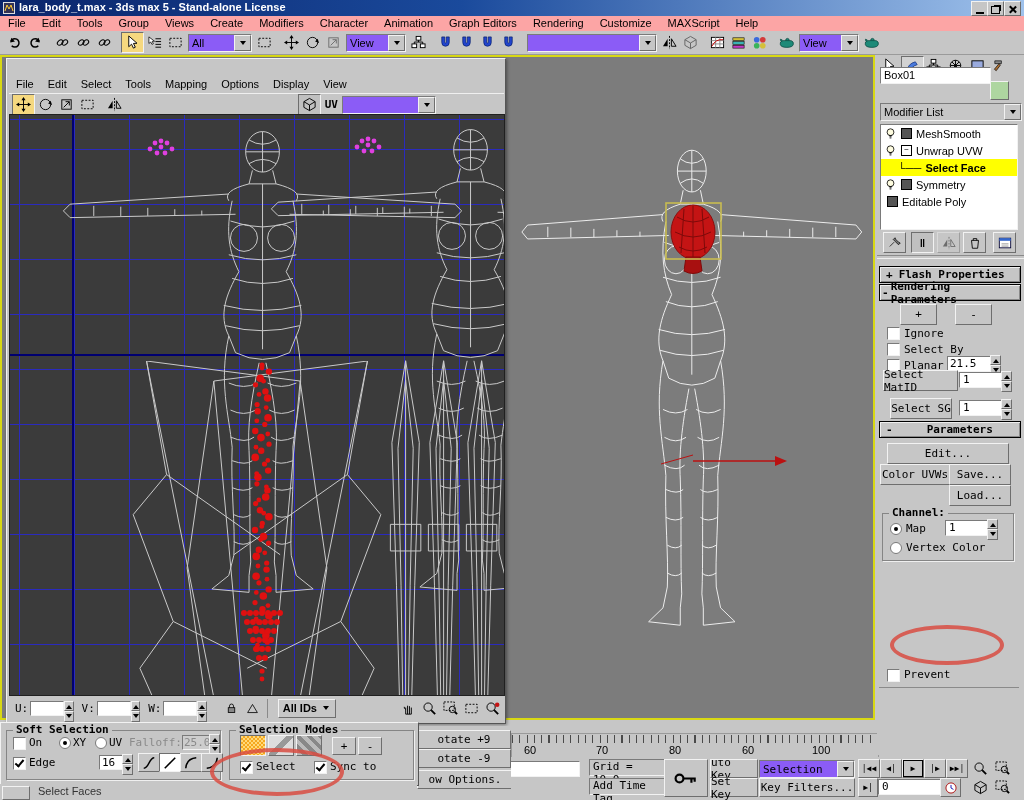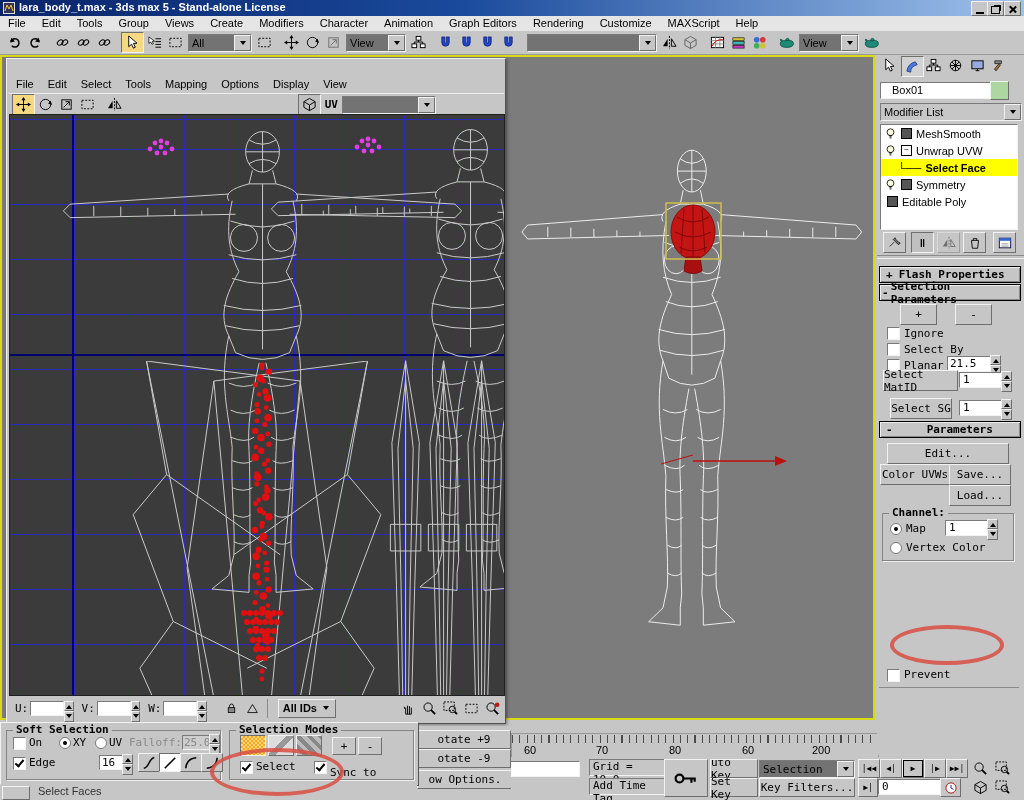--- a/index.html
+++ b/index.html
@@ -14,21 +14,21 @@
   .sunkg{border:1px solid;border-color:#7a7a7a #f2f2f2 #f2f2f2 #7a7a7a;background:#cdcdcd}
   .grp{border:1px solid #858585;box-shadow:1px 1px 0 #efefef}
   .grp>.gt{position:absolute;top:-8px;left:6px;background:#c6c6c6;padding:0 3px;
      font-family:"DejaVu Sans Mono",monospace;font-size:11px;font-weight:bold;white-space:nowrap}
   .tgrad{background:linear-gradient(90deg,#0a246a,#1a4a9c 45%,#9fc2ec)}
   .row{display:flex;align-items:center}
   .tbtn{width:21px;height:19px;display:flex;align-items:center;justify-content:center;flex:0 0 auto}
   .tbtn svg{display:block}
   .active-tool{background:#f5d87f;border:1px solid;border-color:#6e6e6e #f2f2f2 #f2f2f2 #6e6e6e}
   .sep{width:6px;height:19px;flex:0 0 auto}
-  .dd{display:flex;align-items:center;background:#737373;border:1px solid;
+  .dd{display:flex;align-items:center;background:#8b5cf6;border:1px solid;
       border-color:#7a7a7a #f2f2f2 #f2f2f2 #7a7a7a;height:16px}
   .dd .val{flex:1;padding:0 3px;overflow:hidden;white-space:nowrap}
   .dbtn{width:15px;height:14px;display:flex;align-items:center;justify-content:center}
   .dar{width:0;height:0;border:3px solid transparent;border-top:4px solid #000;margin-top:3px}
   .spin{display:inline-flex;flex-direction:column;width:11px;height:16px;vertical-align:middle}
   .spin i{flex:1;display:flex;align-items:center;justify-content:center;border:1px solid;
       border-color:#f2f2f2 #6e6e6e #6e6e6e #f2f2f2;background:#c6c6c6}
   .uar{width:0;height:0;border:3px solid transparent;border-bottom:4px solid #000;margin-bottom:1px}
   .dnr{width:0;height:0;border:3px solid transparent;border-top:4px solid #000;margin-top:2px}
   .cb{width:11px;height:11px;background:#fff;border:1px solid;border-color:#7a7a7a #f2f2f2 #f2f2f2 #7a7a7a;
@@ -239,21 +239,21 @@
       <span class="resb"></span>
     </span>
   <span class="abs wbtn b1" style="right:3px;top:1px">
       <span class="xx">
         <i></i>
         <b></b>
       </span>
     </span>
 </div>
 
-<div class="abs" style="left:0;top:16px;width:1024px;height:15px;background:#e5e5e5">
+<div class="abs" style="left:0;top:16px;width:1024px;height:15px;background:#fca5a5">
   
 <span class="menu-item">File</span><span class="menu-item">Edit</span><span class="menu-item">Tools</span><span class="menu-item">Group</span><span class="menu-item">Views</span><span class="menu-item">Create</span><span class="menu-item">Modifiers</span><span class="menu-item">Character</span><span class="menu-item">Animation</span><span class="menu-item">Graph Editors</span><span class="menu-item">Rendering</span><span class="menu-item">Customize</span><span class="menu-item">MAXScript</span><span class="menu-item">Help</span></div>
 
 <div class="abs row" style="left:0;top:31px;width:1024px;height:23px;background:#c6c6c6;border-bottom:1px solid #9a9a9a;padding-left:4px">
   <span class="tbtn">
       <svg width="15" height="15">
         <use href="#i-undo"></use>
       </svg>
     </span>
   <span class="tbtn">
@@ -452,21 +452,21 @@
       <svg width="15" height="15">
         <use href="#i-monitor"></use>
       </svg>
     </span>
   <span class="abs tbtn" style="left:112px;top:1px">
       <svg width="15" height="15">
         <use href="#i-hammer"></use>
       </svg>
     </span>
 
-  <div class="abs sunk" style="left:3px;top:27px;width:103px;height:15px;padding:0 11px;line-height:15px">Box01</div>
+  <div class="abs sunk" style="left:3px;top:12px;width:103px;height:15px;padding:0 3px;line-height:15px">Box01</div>
   <div class="abs b1" style="left:113px;top:26px;width:17px;height:17px;background:#aed6a0"></div>
 
   <div class="abs dd" style="left:3px;top:48px;width:140px;background:#c6c6c6">
     <span class="val">Modifier List</span>
     <span class="dbtn b1">
         <span class="dar"></span>
       </span>
   </div>
 
   <div class="abs sunk" style="left:3px;top:69px;width:136px;height:104px;background:#fff">
@@ -524,21 +524,21 @@
     </span>
   <div class="abs" style="left:0;top:200px;width:147px;height:2px;border-top:1px solid #8a8a8a;border-bottom:1px solid #efefef"></div>
 
   <div class="abs rollout" style="left:2px;top:211px;width:140px">
     <span style="margin:0 6px">+</span>
     <span>Flash Properties</span>
   </div>
 
   <div class="abs rollout" style="left:2px;top:229px;width:140px">
     <span style="margin:0 2px">-</span>
-    <span>Selection Parameters</span>
+    <span>Rendering Parameters</span>
   </div>
   <span class="abs b1 mbtn" style="left:23px;top:249px;width:35px;height:19px">+</span>
   <span class="abs b1 mbtn" style="left:78px;top:249px;width:35px;height:19px">-</span>
   <span class="abs cb" style="left:10px;top:272px"></span>
   <span class="abs mono" style="left:27px;top:272px">Ignore</span>
   <span class="abs cb" style="left:10px;top:288px"></span>
   <span class="abs mono" style="left:27px;top:288px">Select By</span>
   <span class="abs cb" style="left:10px;top:304px"></span>
   <span class="abs mono" style="left:27px;top:304px">Planar</span>
   <span class="abs sunk mono" style="left:70px;top:301px;width:38px;height:14px;padding:0 2px">21.5</span>
@@ -919,37 +919,37 @@
     <span class="abs b1" style="left:66px;top:4px;width:24px;height:19px;background:repeating-linear-gradient(45deg,#bbb 0 4px,#888 4px 8px)"></span>
     <span class="abs b1 mbtn" style="left:102px;top:6px;width:22px;height:16px">+</span>
     <span class="abs b1 mbtn" style="left:128px;top:6px;width:22px;height:16px">-</span>
     <span class="abs cb" style="left:10px;top:30px">
         <span class="chk"></span>
       </span>
     <span class="abs mono" style="left:26px;top:29px">Select</span>
     <span class="abs cb" style="left:84px;top:30px">
         <span class="chk"></span>
       </span>
-    <span class="abs mono" style="left:100px;top:35px">Sync to</span>
+    <span class="abs mono" style="left:100px;top:29px">Sync to</span>
   </div>
 </div>
 
 <div class="abs" style="left:417px;top:726px;width:94px;height:66px;background:#c6c6c6;z-index:19;overflow:hidden">
   <span class="abs b1 mbtn" style="left:0;top:4px;width:92px;height:17px">otate +9</span>
   <span class="abs b1 mbtn" style="left:0;top:23px;width:92px;height:17px">otate -9</span>
   <span class="abs b1 mbtn" style="left:0;top:44px;width:94px;height:17px">ow Options.</span>
 </div>
 
 <div class="abs" style="left:511px;top:733px;width:366px;height:24px;background:#c6c6c6;border:1px solid #9a9a9a">
   <div class="abs ticks" style="left:0;top:1px;width:364px;height:8px"></div>
   <span class="abs sans" style="left:12px;top:10px">60</span>
   <span class="abs sans" style="left:84px;top:10px">70</span>
   <span class="abs sans" style="left:157px;top:10px">80</span>
   <span class="abs sans" style="left:230px;top:10px">60</span>
-  <span class="abs sans" style="left:300px;top:10px">200</span>
+  <span class="abs sans" style="left:300px;top:10px">100</span>
 </div>
 <div class="abs sunkg" style="left:884px;top:735px;width:134px;height:18px;background:#c6c6c6"></div>
 
 <div class="abs" style="left:0;top:757px;width:1024px;height:43px;background:#c6c6c6">
   <span class="abs mono" style="left:497px;top:6px">Z:</span>
   <span class="abs sunk mono" style="left:510px;top:4px;width:68px;height:14px"></span>
   <span class="abs sunkg mono" style="left:589px;top:2px;width:70px;height:15px;background:#c6c6c6;padding:0 3px">Grid = 10.0</span>
   <span class="abs sunkg mono" style="left:589px;top:21px;width:70px;height:15px;background:#c6c6c6;padding:0 3px">Add Time Tag</span>
   <span class="abs b1 mbtn" style="left:664px;top:2px;width:42px;height:36px">
       <svg width="24" height="13">

